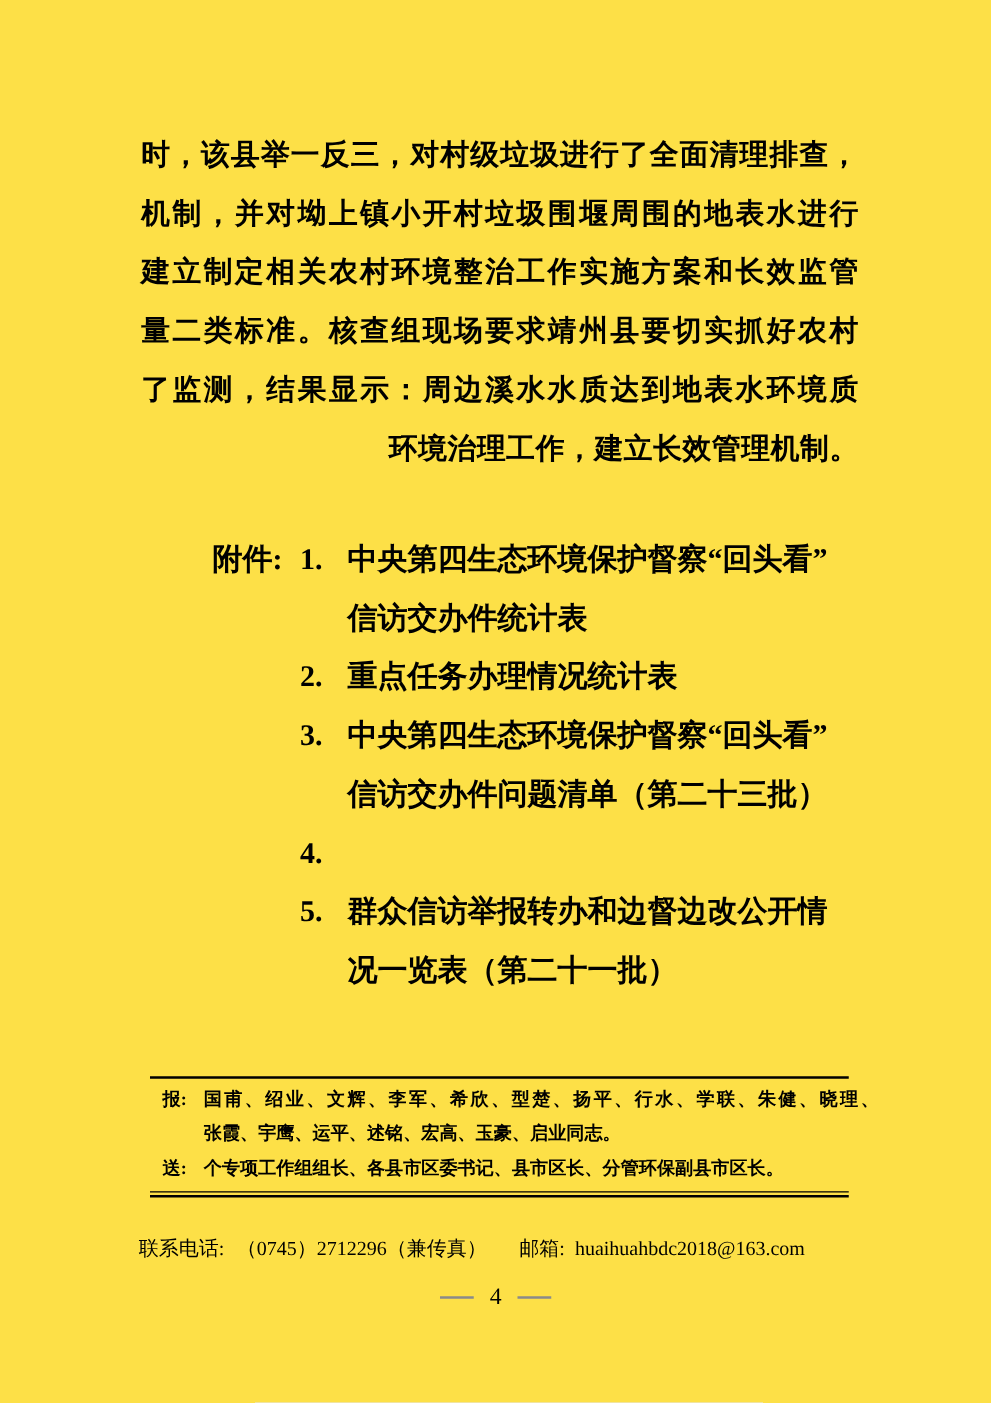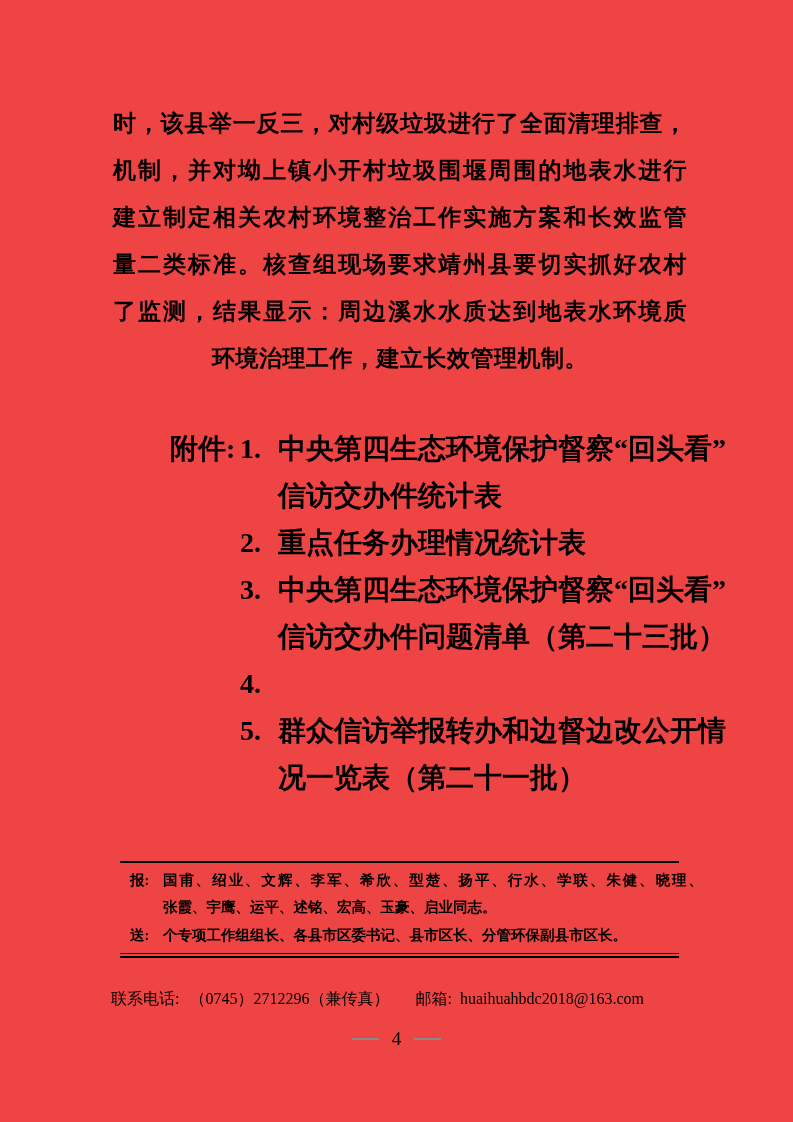--- a/index.html
+++ b/index.html
@@ -5,21 +5,21 @@
   html, body {
     margin: 0;
     padding: 0;
     background: #e8e8e8;
   }
   .page {
     position: relative;
     width: 793px;
     height: 1122px;
     margin: 0 auto;
-    background: #ef4444;
+    background: #fde047;
     color: #000000;
     font-family: "Liberation Serif", "DejaVu Serif", serif;
     overflow: hidden;
   }
 
   
   .body-block {
     position: absolute;
     top: 100px;
     left: 113px;
@@ -29,29 +29,29 @@
     line-height: 47px;
     letter-spacing: 0.5px;
   }
   .bline { white-space: nowrap; }
   .bline.j {
     white-space: normal;
     text-align: justify;
     text-align-last: justify;
     text-justify: inter-character;
   }
-  .bline.l { text-align: center; }
+  .bline.l { text-align: right; }
 
   
   .att-block {
     position: absolute;
     top: 425px;
     left: 170px;
     width: 540px;
-    font-size: 28px;
+    font-size: 24px;
     font-weight: 700;
     line-height: 47px;
   }
   .att-row { display: flex; }
   .att-label-slot { width: 70px; flex: none; }
   .att-num-slot { width: 38px; flex: none; }
   .att-text { flex: 1; white-space: nowrap; }
 
   
   .footer-block {

